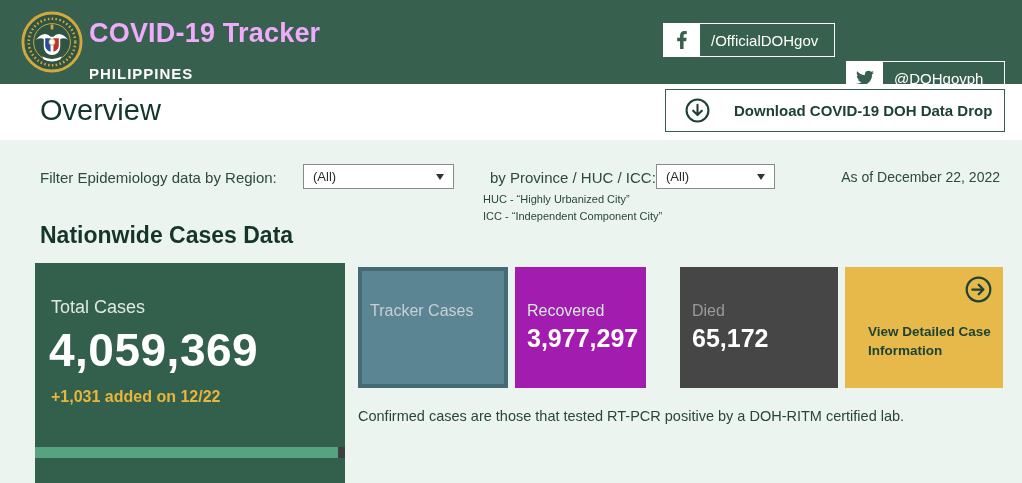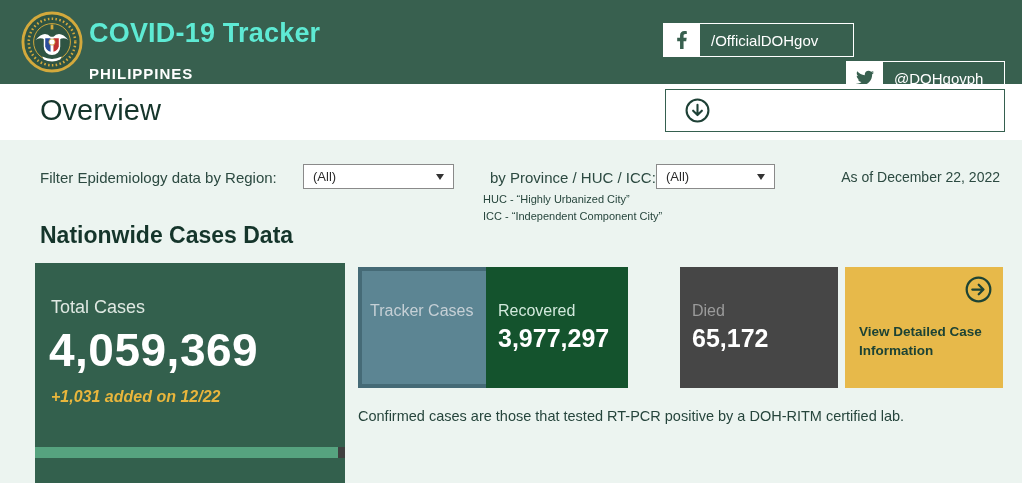--- a/index.html
+++ b/index.html
@@ -6,24 +6,24 @@
   html,body { background:#d8d8d8; }
   .page {
     position:relative; width:1022px; height:483px; overflow:hidden;
     font-family:"Liberation Sans", sans-serif; background:#ECF4F0;
   }
 
   
   .header { position:absolute; left:0; top:0; width:1022px; height:84px; background:#38604F; }
   .logo { position:absolute; left:21px; top:11px; width:62px; height:62px; }
   .title-block { position:absolute; left:89px; top:18px; }
-  .app-title { color:#5eead4; font-size:27px; font-weight:bold; letter-spacing:0.2px; }
+  .app-title { color:#f0abfc; font-size:27px; font-weight:bold; letter-spacing:0.2px; }
   .app-subtitle { color:#ffffff; font-size:15px; font-weight:bold; letter-spacing:1px; margin-top:16px; }
   .social-box { position:absolute; top:23px; height:34px; border:1.5px solid #ffffff; display:flex; align-items:stretch; cursor:pointer; }
-  .social-fb { left:663px; width:191px; }
+  .social-fb { left:663px; width:172px; }
   .social-tw { left:846px; width:159px;margin-top:38px; }
   .social-icon-tile { width:36px; background:#ffffff; display:flex; align-items:center; justify-content:center; flex:0 0 36px; }
   .social-icon-tile svg { width:18px; height:18px; fill:#38604F; }
   .social-handle { color:#ffffff; font-size:15px; display:flex; align-items:center; padding-left:11px; }
 
   
   .overview-bar { position:absolute; left:0; top:84px; width:1022px; height:56px; background:#ffffff; }
   .overview-title { position:absolute; left:40px; top:10px; font-size:29px; color:#15352B; }
   .download-btn {
     position:absolute; left:665px; top:5px; width:340px; height:43px;
@@ -50,38 +50,38 @@
   .fn-icc { top:210px; }
 
   
   .section-heading { position:absolute; left:40px; top:222px; font-size:23px; font-weight:bold; color:#15352B; }
 
   
   .card { position:absolute; cursor:pointer; }
   .card-total { left:35px; top:263px; width:310px; height:236px; background:#33604D; }
   .total-label { position:absolute; left:16px; top:34px; color:#DFE8E2; font-size:18px; }
   .total-value { position:absolute; left:14px; top:60px; color:#ffffff; font-size:46px; font-weight:bold; letter-spacing:0.5px; }
-  .total-delta { position:absolute; left:16px; top:125px; color:#E9B63C; font-size:16px; font-weight:bold;font-style:italic; }
+  .total-delta { position:absolute; left:16px; top:125px; color:#E9B63C; font-size:16px; font-weight:bold; }
   .scroll-strip { position:absolute; left:35px; top:447px; width:310px; height:11px; background:#56A37F; }
   .scroll-cap { position:absolute; right:0; top:0; width:7px; height:11px; background:#3F3F3F; }
 
   .card-small { top:267px; height:121px; }
   .card-active { left:358px; width:150px; background:#5C8593; box-shadow:inset 0 0 0 4px rgba(26,56,66,0.35); }
-  .card-recovered { left:486px; width:142px; background:#14532d; }
+  .card-recovered { left:515px; width:131px; background:#a21caf; }
   .card-died { left:680px; width:158px; background:#464646;padding-left:26px; }
   .card-detail { left:845px; width:158px; background:#E7B94A; }
 
   .small-label { position:absolute; left:12px; top:35px; font-size:16px; }
   .small-value { position:absolute; left:12px; top:57px; color:#ffffff; font-size:25px; font-weight:bold; }
   .lab-active { color:#C6D0D6; }
   .lab-recovered { color:#D2E9DC; }
   .lab-died { color:#9B9B9B; }
 
   .detail-icon { position:absolute; right:11px; top:9px; width:27px; height:27px; }
-  .detail-label { position:absolute; left:14px; top:56px; width:130px; color:#1D4334; font-size:13.5px; font-weight:bold; line-height:1.4; }
+  .detail-label { position:absolute; left:23px; top:56px; width:130px; color:#1D4334; font-size:13.5px; font-weight:bold; line-height:1.4; }
 
   .confirmed-note { position:absolute; left:358px; top:408px; color:#26453C; font-size:14.5px; }
 </style>
 </head>
 <body>
 
 <div class="page">
 
   <div class="header">
     <svg class="logo" viewBox="0 0 64 64">
@@ -121,20 +121,21 @@
     </div>
   </div>
 
   <div class="overview-bar">
     <div class="overview-title">Overview</div>
     <div class="download-btn">
       <svg viewBox="0 0 24 24" fill="none" stroke-width="2">
         <circle cx="12" cy="12" r="10.5"></circle>
         <path d="M12 6.5 V16 M7.8 12.2 L12 16.4 L16.2 12.2" stroke-linecap="round" stroke-linejoin="round"></path>
       </svg>
+      <span class="download-label">Download COVID-19 DOH Data Drop</span>
     </div>
   </div>
 
   <div class="filter-label lbl-region">Filter Epidemiology data by Region:</div>
   <div class="dropdown dd-region">
     <span class="dd-value">(All)</span>
     <span class="dd-caret"></span>
   </div>
 
   <div class="filter-label lbl-province">by Province / HUC / ICC:</div>

